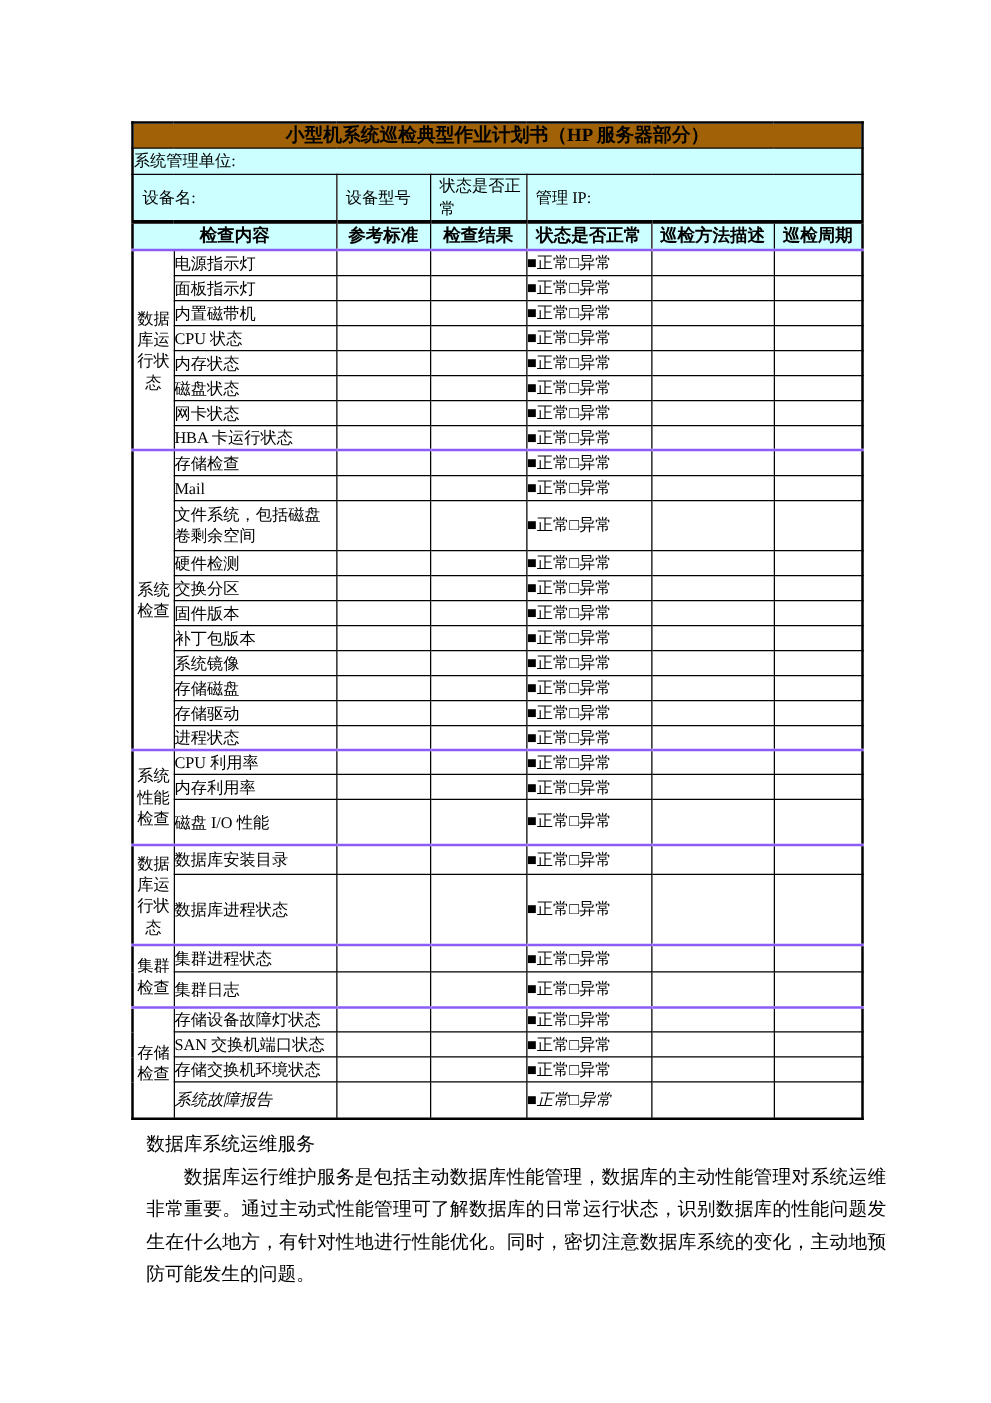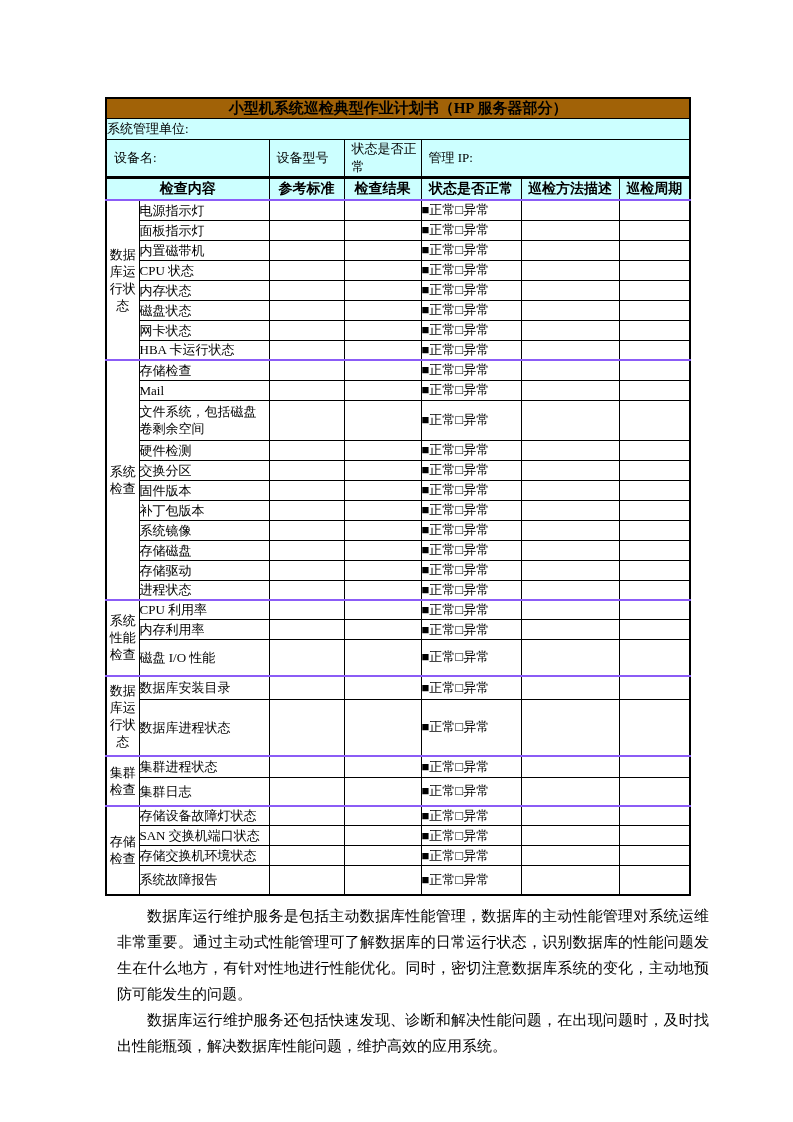--- a/index.html
+++ b/index.html
@@ -363,30 +363,30 @@
             <td></td>
           </tr>
           <tr style="height: 20px;">
             <td class="item-cell">存储交换机环境状态</td>
             <td></td>
             <td></td>
             <td class="status-cell">■正常□异常</td>
             <td></td>
             <td></td>
           </tr>
-          <tr style="height: 29px;">
+          <tr style="height: 29px; font-style: italic;">
             <td class="item-cell">系统故障报告</td>
             <td></td>
             <td></td>
             <td class="status-cell">■正常□异常</td>
             <td></td>
             <td></td>
           </tr>
         </tbody>
     </table>
 
     <div class="footer">
+      <div class="footer-heading">数据库系统运维服务</div>
       <p>数据库运行维护服务是包括主动数据库性能管理，数据库的主动性能管理对系统运维非常重要。通过主动式性能管理可了解数据库的日常运行状态，识别数据库的性能问题发生在什么地方，有针对性地进行性能优化。同时，密切注意数据库系统的变化，主动地预防可能发生的问题。</p>
-      <p>数据库运行维护服务还包括快速发现、诊断和解决性能问题，在出现问题时，及时找出性能瓶颈，解决数据库性能问题，维护高效的应用系统。</p>
     </div>
 
   </div>
 </div>
 
 </body></html>

